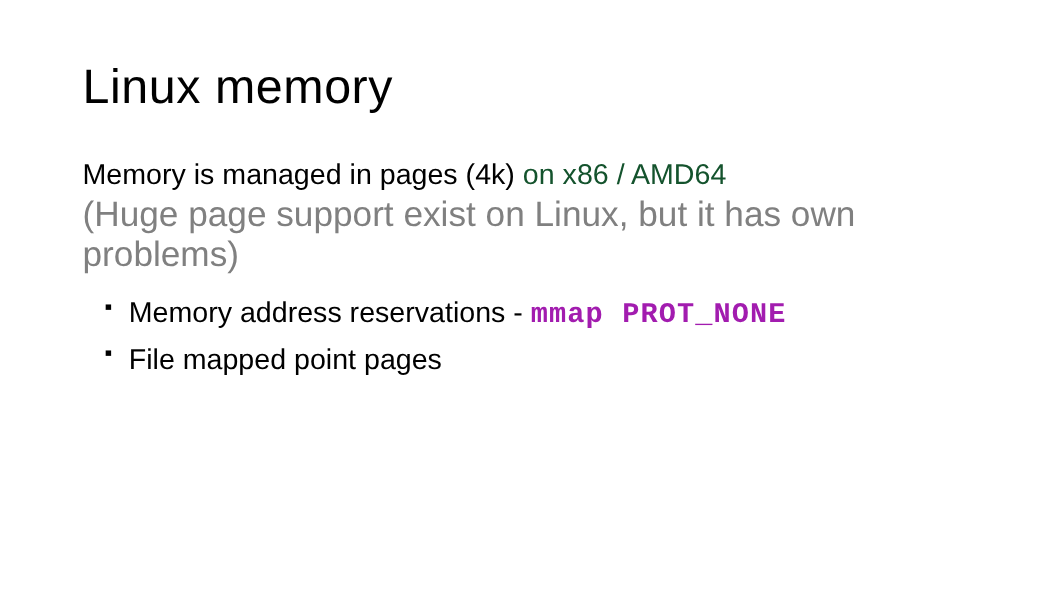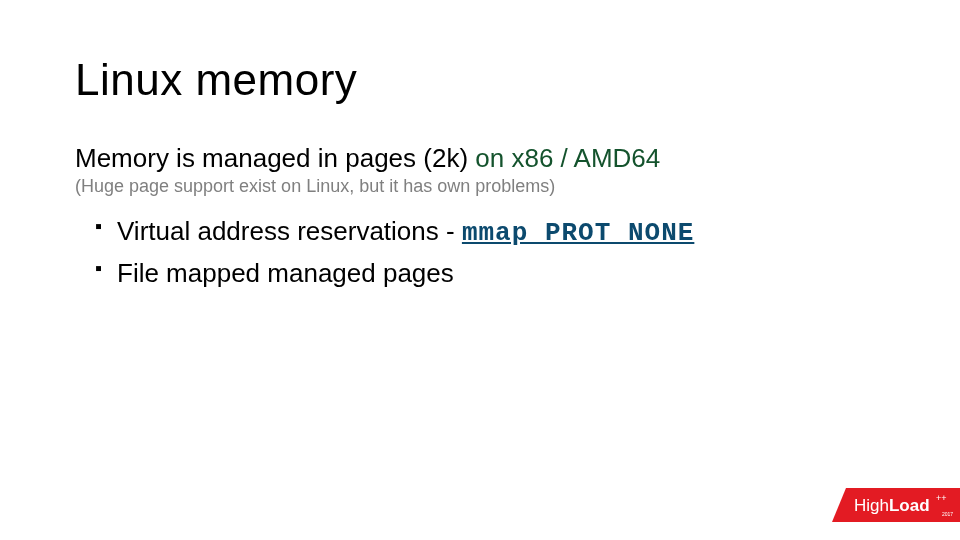--- a/index.html
+++ b/index.html
@@ -1,60 +1,50 @@
 <!DOCTYPE html>
 <html><head>
 <meta charset="utf-8">
 <style>
   * { margin: 0; padding: 0; box-sizing: border-box; }
   html, body { width: 960px; height: 540px; overflow: hidden; font-family: "Segoe UI", "Helvetica Neue", Arial, sans-serif; background: #fff; color: #000; }
   .slide { position: relative; width: 960px; height: 540px; padding: 55px 94px 0 75px; }
   .title { font-size: 44px; font-weight: 300; letter-spacing: 0.5px; margin-bottom: 38px; }
   .line1 { font-size: 26px; font-weight: 400; }
   .line1 .blue { color: #14532d; }
-  .line2 { font-size: 18px; font-weight: 400; color: #808080; margin-top: 2px; }
+  .line2 { font-size: 32px; font-weight: 400; color: #808080; margin-top: 2px; }
   .subhead { font-size: 26px; font-weight: 700; margin-top: 28px; }
   ul.bullets { list-style: none; margin-top: 14px; padding-left: 20px; }
   ul.bullets li { font-size: 26px; font-weight: 400; line-height: 1.55; position: relative; padding-left: 22px; }
   ul.bullets li::before { content: "▪"; position: absolute; left: 0; top: 0; font-size: 20px; color: #000; }
-  .mono { font-family: "Courier New", Courier, monospace; color: #0c4a6e; font-weight: 700; letter-spacing: 1px; text-decoration: underline; }
+  .mono { font-family: "Courier New", Courier, monospace; color: #a21caf; font-weight: 700; letter-spacing: 1px; }
   .logo-wrap { position: absolute; right: 0; bottom: 18px; width: 128px; height: 34px; }
   .logo-bg { fill: #E31B23; }
   .logo-text { font-family: "Segoe UI", Arial, sans-serif; font-size: 17px; fill: #fff; }
   .logo-light { font-weight: 300; }
   .logo-bold { font-weight: 700; }
   .logo-plus { font-size: 9px; fill: #fff; font-weight: 400; }
   .logo-year { font-size: 5px; fill: #fff; font-weight: 400; }
 </style>
 </head>
 <body>
 
 <div class="slide">
 
   <h1 class="title">Linux memory</h1>
 
   <p class="line1">
-    <span>Memory is managed in pages (2k) </span><span class="blue">on x86 / AMD64</span>
+    <span>Memory is managed in pages (4k) </span><span class="blue">on x86 / AMD64</span>
   </p>
   <p class="line2">(Huge page support exist on Linux, but it has own problems)</p>
 
 
   <ul class="bullets">
     <li>
-      <span>Virtual address reservations - </span><span class="mono">mmap PROT_NONE</span>
+      <span>Memory address reservations - </span><span class="mono">mmap PROT_NONE</span>
     </li>
     <li>
-      <span>File mapped managed pages</span><span class="mono"></span>
+      <span>File mapped point pages</span><span class="mono"></span>
     </li>
   </ul>
 
-  <div class="logo-wrap">
-    <svg width="128" height="34" viewBox="0 0 128 34">
-      <polygon class="logo-bg" points="14,0 128,0 128,34 0,34"></polygon>
-      <text x="22" y="23" class="logo-text">
-        <tspan class="logo-light">High</tspan><tspan class="logo-bold">Load</tspan>
-      </text>
-      <text x="104" y="13" class="logo-plus">++</text>
-      <text x="110" y="28" class="logo-year">2017</text>
-    </svg>
-  </div>
 
 </div>
 
 </body></html>

